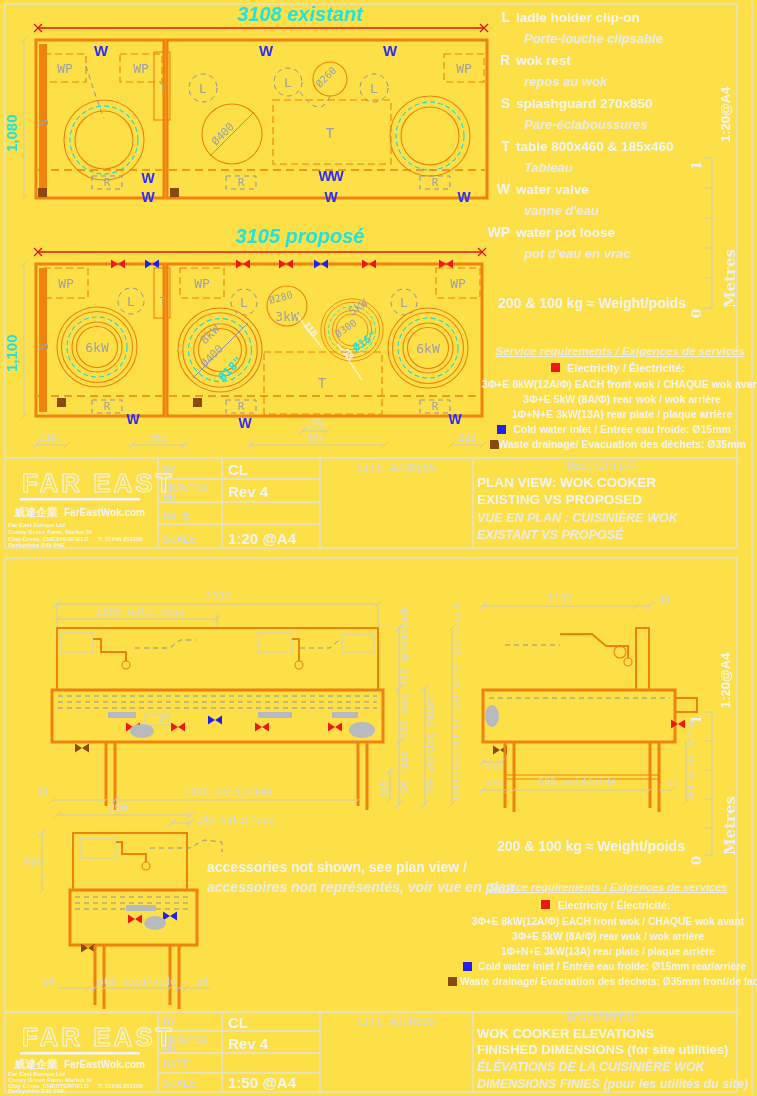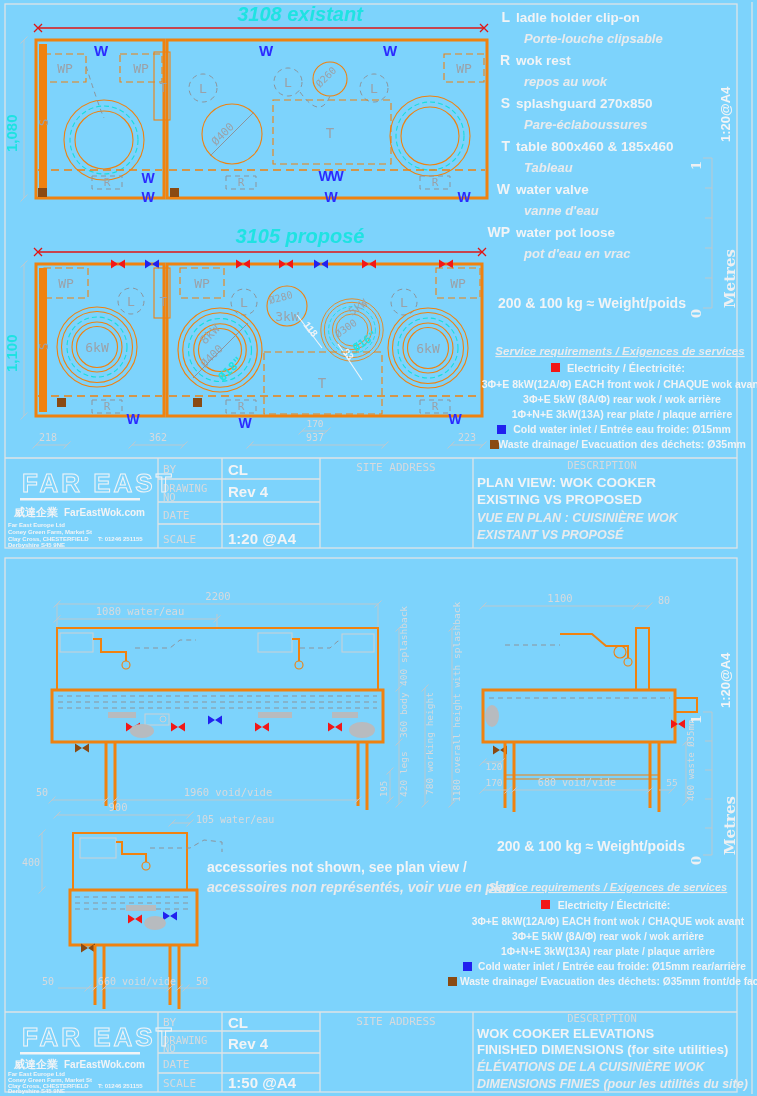--- a/index.html
+++ b/index.html
@@ -1,16 +1,16 @@
 <!DOCTYPE html>
 <html><head>
 <meta charset="utf-8">
 <style>
   html,body{margin:0;padding:0;background:#101318;}
-  .page{position:relative;width:757px;height:1096px;background:#7dd3fc;overflow:hidden;}
+  .page{position:relative;width:757px;height:1096px;background:#fde047;overflow:hidden;}
   svg text{font-family:"DejaVu Sans Mono",monospace;}
   .cad{fill:#9ba1a8;}
   .cadw{fill:#d7dadd;}
   .wt{font-family:"Liberation Sans",sans-serif;font-weight:bold;fill:#f2f4f6;}
   .wti{font-family:"Liberation Sans",sans-serif;font-weight:bold;font-style:italic;fill:#e9ebed;}
   .cy{font-family:"Liberation Sans",sans-serif;font-weight:bold;font-style:italic;fill:#1fe2e2;}
   .cyd{fill:#1fe2e2;font-weight:bold;}
   .ser{font-family:"DejaVu Serif",serif;font-weight:bold;fill:#eef0f2;}
   .blu{fill:#2b2bff;font-family:"Liberation Sans",sans-serif;font-weight:bold;}
   .fr{stroke:#dfe3e6;stroke-width:1.3;fill:none;}

